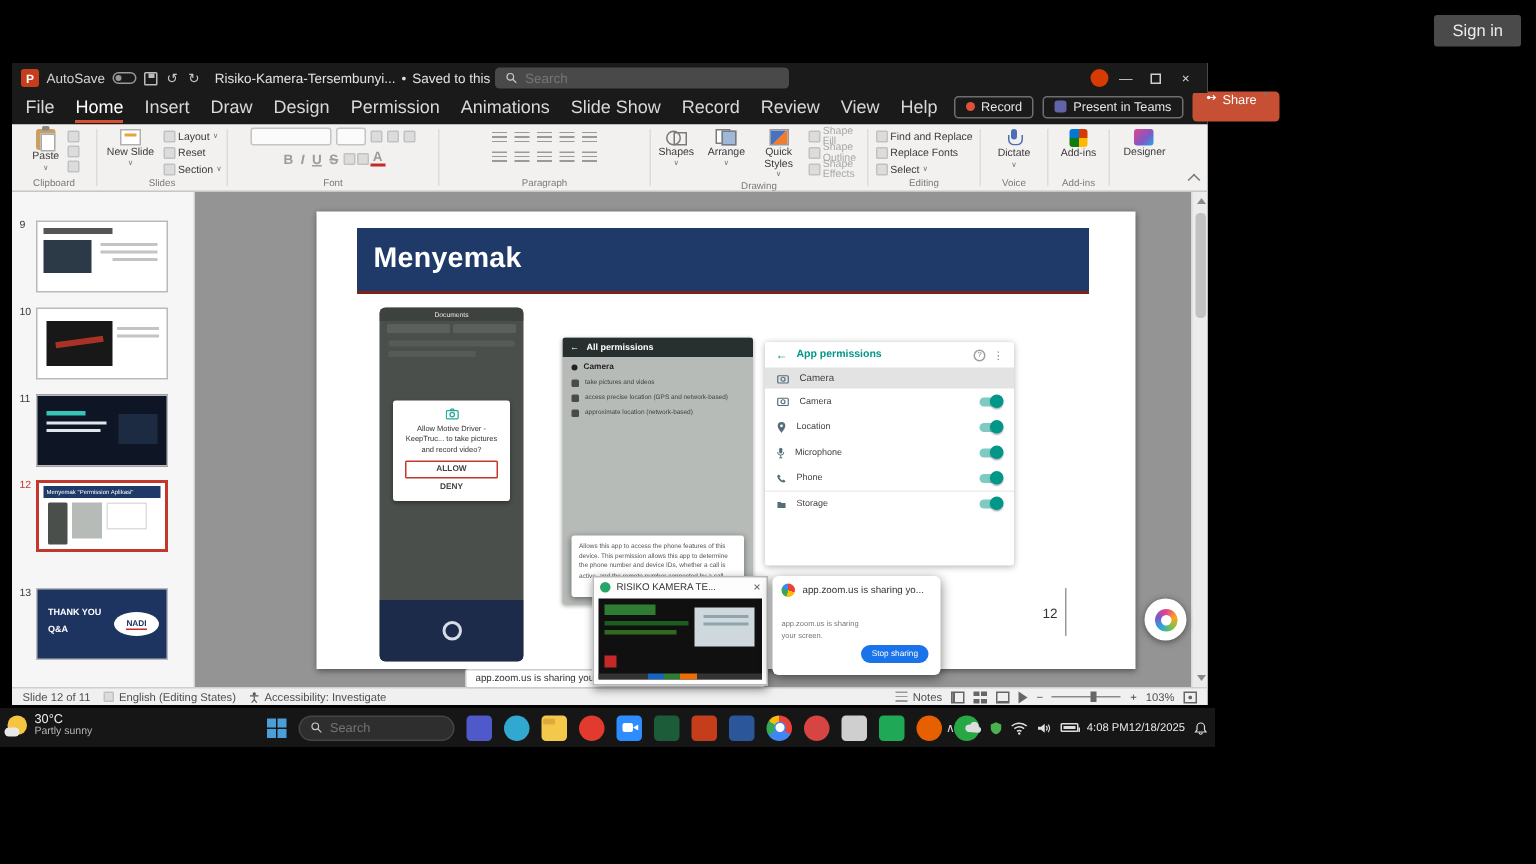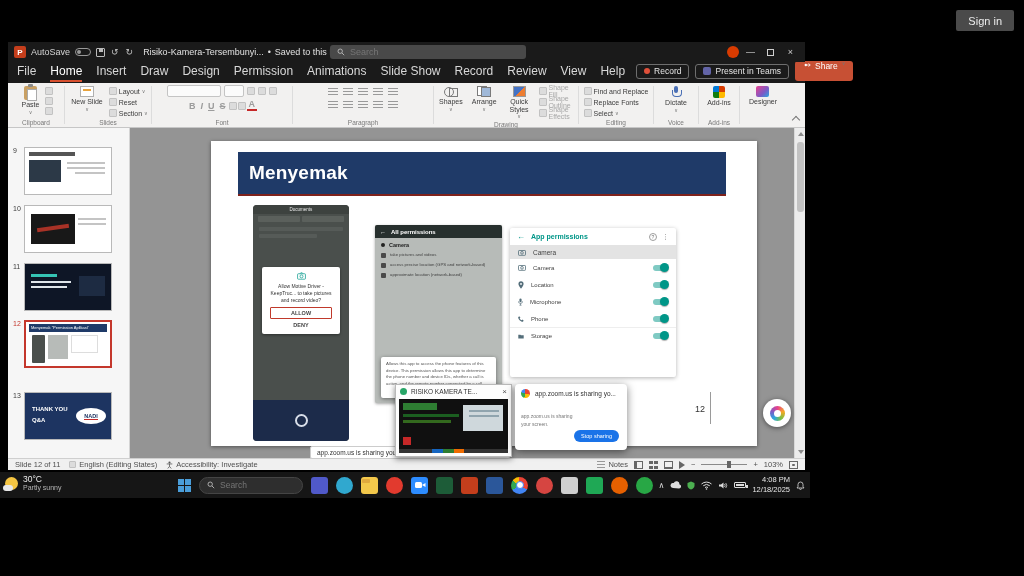--- a/index.html
+++ b/index.html
@@ -167,21 +167,21 @@
 #tbsearch{width:104px;height:17px;border-radius:9px;background:#2e2e2e;border:1px solid #454545;display:flex;align-items:center;gap:5px;padding:0 7px}
 #tbsearch input{background:transparent;border:none;outline:none;color:#c9c9c9;font-size:8.5px;width:100%;font-family:inherit}
 .app{width:17px;height:17px;border-radius:3px;flex:none;position:relative}
 .round{border-radius:50%}
 .chrome{background:conic-gradient(#ea4335 0 33%,#4285f4 33% 66%,#34a853 66% 85%,#fbbc05 85% 100%)!important}
 .chrome::after{content:"";position:absolute;inset:4.5px;background:#fff;border:1.5px solid #4285f4;border-radius:50%}
 .folder::before{content:"";position:absolute;left:1px;top:2px;width:8px;height:4px;background:#e0a93e;border-radius:1px}
 .zoomapp::after{content:"";position:absolute;left:3.5px;top:5.5px;width:7px;height:6px;background:#fff;border-radius:1.5px}
 .zoomapp::before{content:"";position:absolute;right:2.5px;top:6.5px;width:3.5px;height:4px;background:#fff;clip-path:polygon(0 50%,100% 0,100% 100%)}
 #tray{position:absolute;right:5px;top:0;height:26px;display:flex;align-items:center;gap:6px;color:#ddd}
-#clock{display:flex;flex-direction:column;align-items:flex-end;font-size:7.5px;line-height:1.3;color:#e8e8e8}
+#clock{display:flex;align-items:flex-end;font-size:7.5px;line-height:1.3;color:#e8e8e8}
 .batt{width:12px;height:6px;border:1px solid #ddd;border-radius:1px;position:relative}
 .batt::before{content:"";position:absolute;left:1px;top:1px;bottom:1px;width:8px;background:#ddd}
 .batt::after{content:"";position:absolute;right:-2.5px;top:1.5px;width:1.5px;height:3px;background:#ddd}
 .trayglyph{font-size:8px;color:#ddd}
 
 
 #webcam{position:absolute;left:845px;top:210px;width:146px;height:116px;background:radial-gradient(ellipse at 62% 32%,#473729 0%,#251c15 55%,#140f0b 100%);overflow:hidden;border-radius:2px}
 .shoulders{position:absolute;left:36px;bottom:-10px;width:118px;height:36px;background:linear-gradient(#d8c4a0,#a98f6c);border-radius:20px 20px 0 0;transform:rotate(-2deg)}
 .hijab{position:absolute;left:52px;top:4px;width:82px;height:106px;background:linear-gradient(160deg,#ecdcc0,#c2ab86);border-radius:40px 42px 30px 32px;transform:rotate(2deg)}
 .face{position:absolute;left:68px;top:24px;width:46px;height:60px;background:linear-gradient(175deg,#c29072,#96684a);border-radius:50% 50% 46% 46%;transform:rotate(2deg)}

